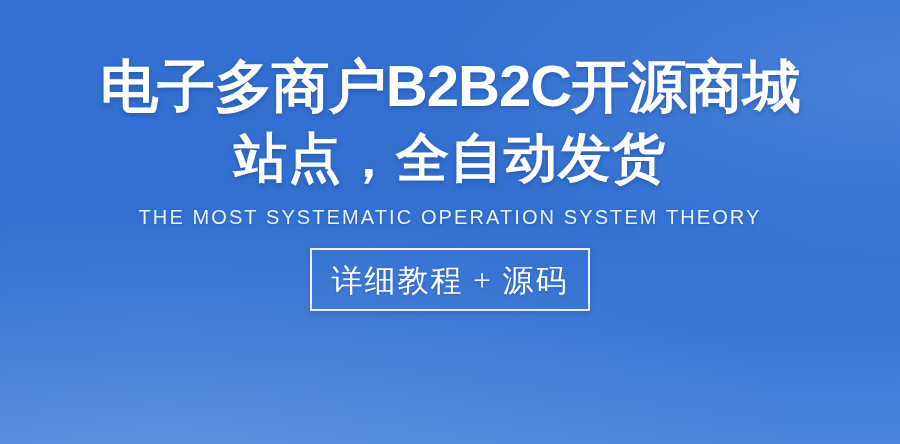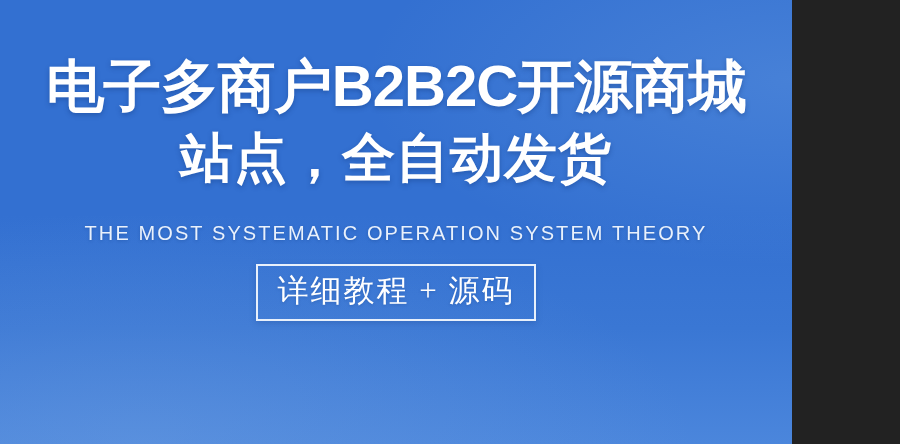--- a/index.html
+++ b/index.html
@@ -1,18 +1,18 @@
 <!DOCTYPE html>
 <html><head>
 <meta charset="utf-8">
 <style>
   html,body{margin:0;padding:0;background:#222;}
   #banner{
     position:relative;
-    width:792px;height:444px;
+    width:900px;height:444px;
     overflow:hidden;
     background:#3370d1;
     font-family:"Liberation Sans", sans-serif;
     user-select:none;
   }
   
   #bg-art{position:absolute;inset:0;width:900px;height:444px;display:block;}
   #bg-tint{
     position:absolute;inset:0;
     background:
@@ -41,33 +41,33 @@
     letter-spacing:-1px;
     margin-top:58px;
     transform:scaleX(1.02);
   }
   #title-2{
     font-size:53px;
     letter-spacing:1px;
     margin-top:16px;
   }
   #subtitle{
-    margin-top:38px;
+    margin-top:22px;
     color:#e9f1fc;
     font-size:20px;
     letter-spacing:2.1px;
     font-weight:300;
     white-space:nowrap;
     text-shadow:0 1px 3px rgba(20,60,130,.35);
     font-family:"Liberation Sans",sans-serif;
   }
   #cta-box{
     margin-top:19px;
     border:2px solid #e8f0fb;
-    padding:4px 20px 7px 20px;
+    padding:10px 20px 7px 20px;
     box-shadow:0 2px 6px rgba(20,60,130,.25);
   }
   #cta-text{
     color:#ffffff;
     font-size:31px;
     letter-spacing:2px;
     white-space:nowrap;
     font-family:"Liberation Serif","DejaVu Serif",serif;
     text-shadow:0 1px 3px rgba(20,60,130,.3);
   }

